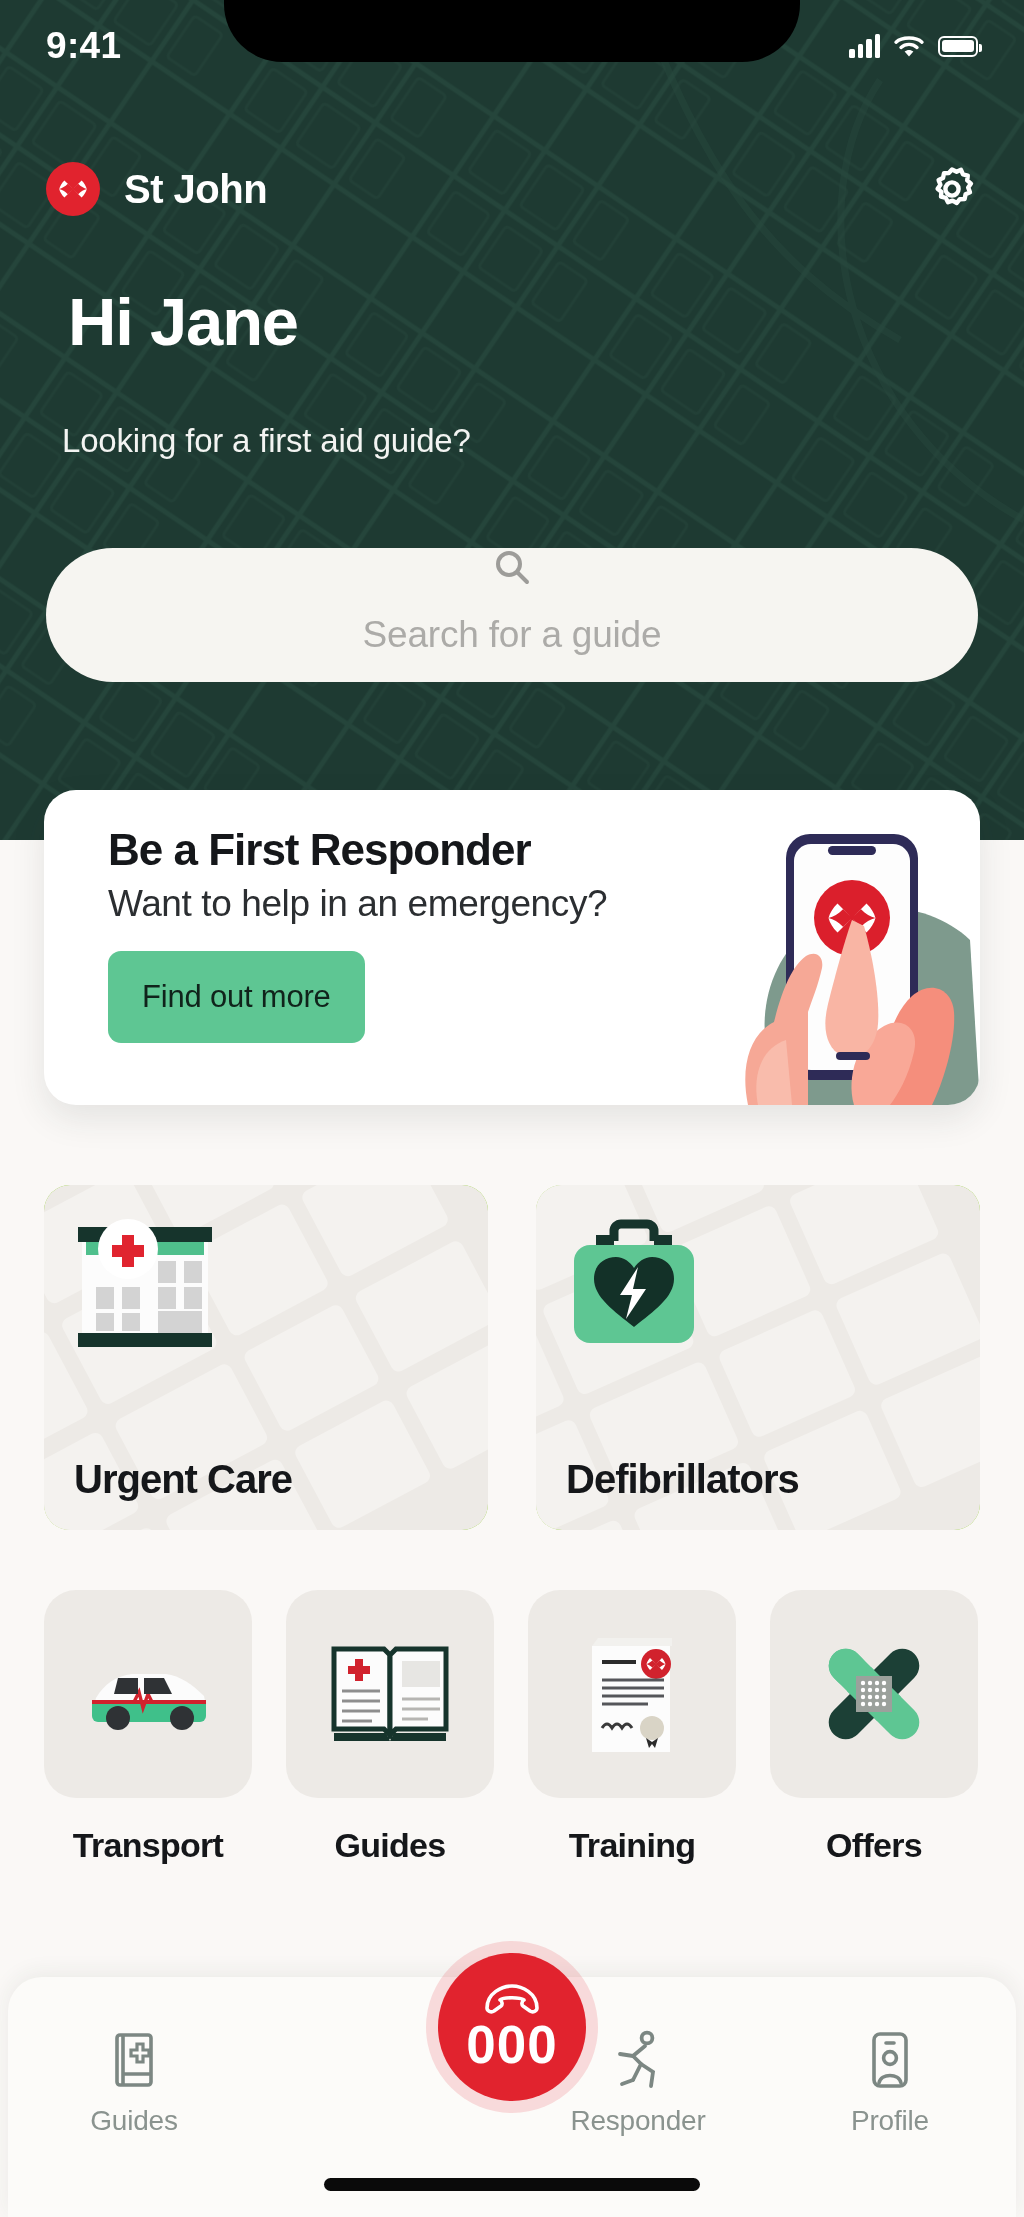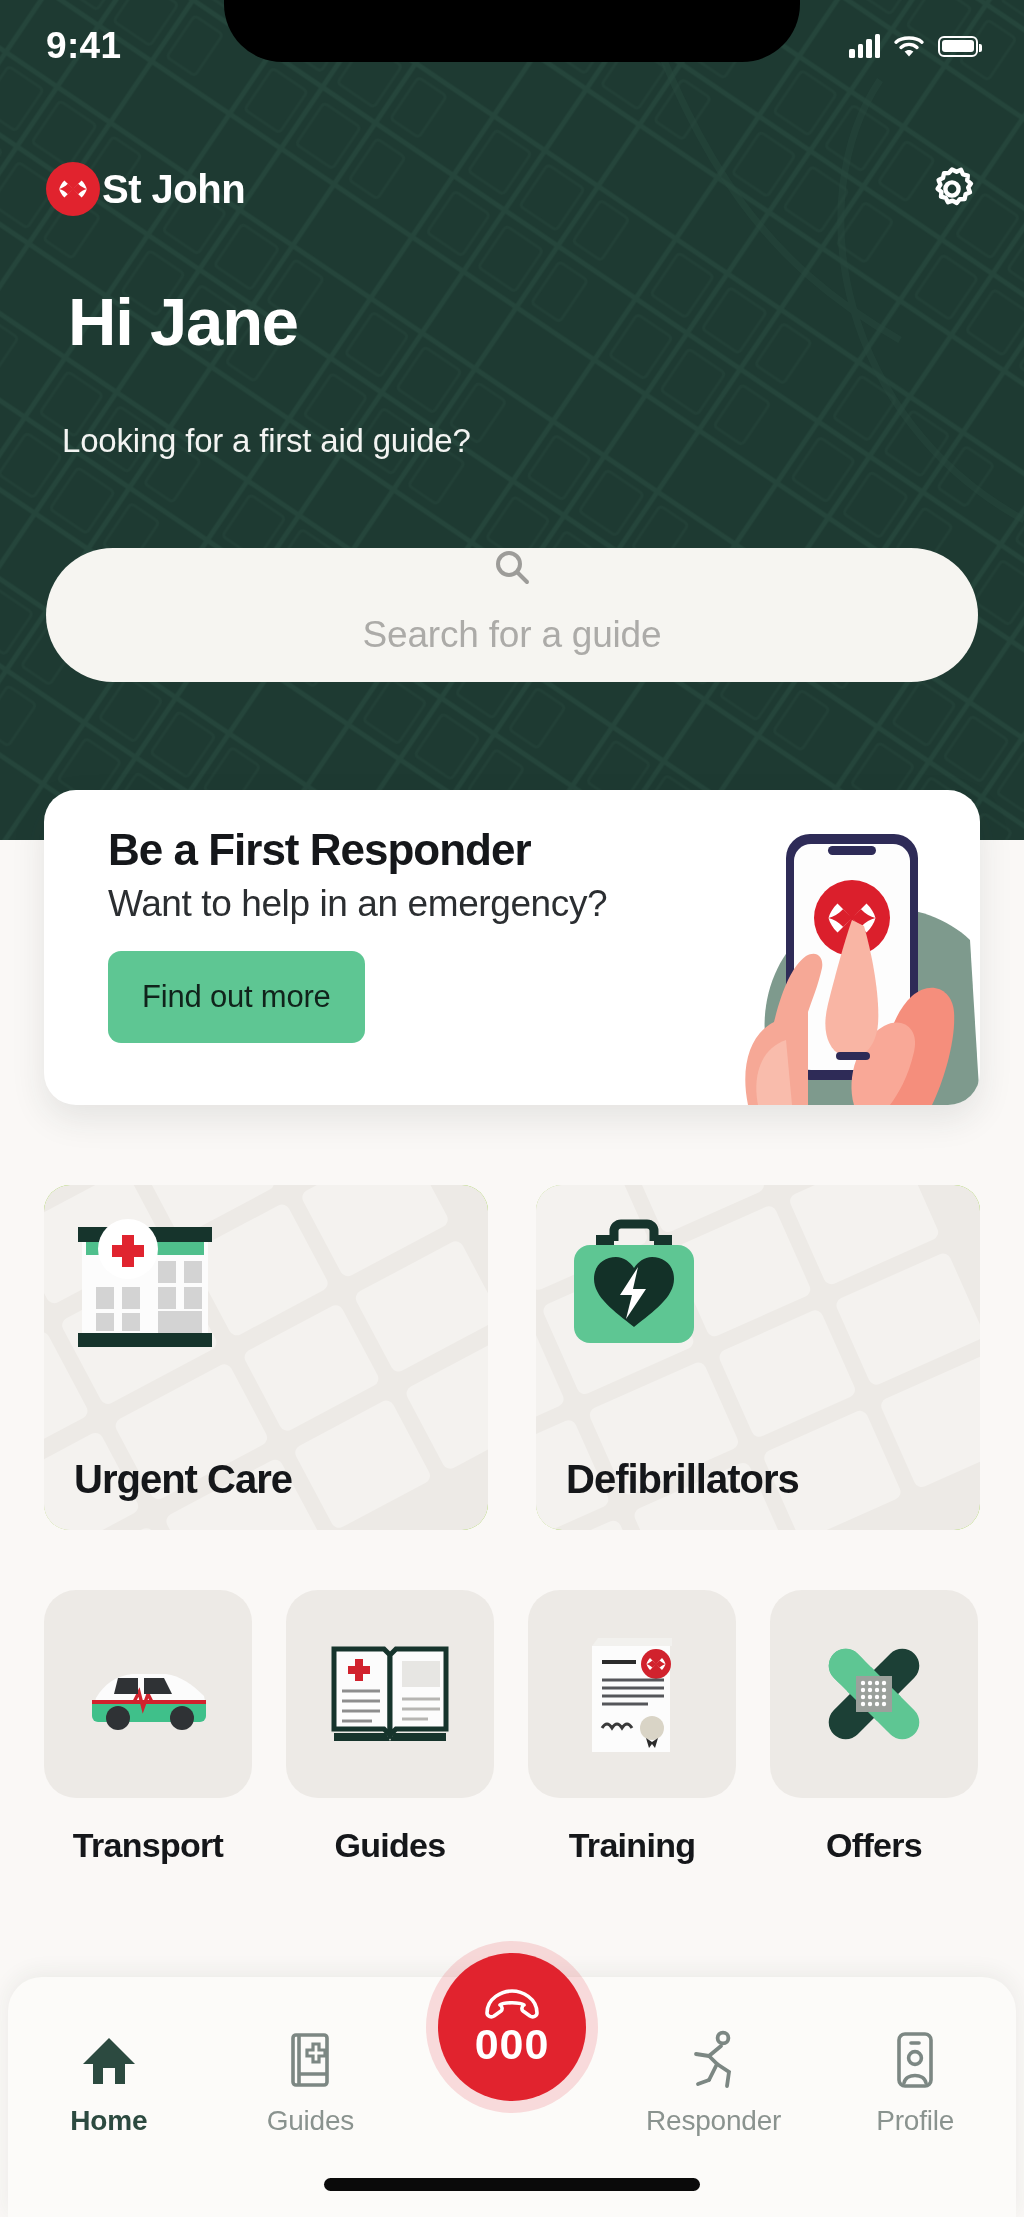--- a/index.html
+++ b/index.html
@@ -55,21 +55,21 @@
     content:""; position:absolute; right:-6px; top:6px; width:3px; height:8px;
     background:#fff; border-radius:0 2px 2px 0;
   }
   .batt i { position:absolute; inset:2.2px; background:#fff; border-radius:3px; }
 
   
   .logo-row {
     position:absolute; top:158px; left:46px; width:932px; height:62px;
     display:flex; align-items:center; justify-content:space-between; z-index:6;
   }
-  .brand { display:flex; align-items:center; gap:2px; }
+  .brand { display:flex; align-items:center; gap:24px; }
   .brand-badge {
     width:54px; height:54px; border-radius:50%; background:#E1232E;
     display:flex; align-items:center; justify-content:center; flex:none;
   }
   .brand-name {
     color:#fff; font-size:40px; font-weight:700; letter-spacing:-.5px;
     white-space:nowrap;
   }
   .gear-btn { width:52px; height:52px; display:flex; align-items:center; justify-content:center; cursor:pointer; }
 
@@ -175,21 +175,21 @@
   .fab-halo {
     position:absolute; inset:-12px; border-radius:50%;
     background:rgba(225,35,46,.15);
   }
   .fab {
     position:absolute; inset:0; border-radius:50%; background:#E1232E;
     display:flex; flex-direction:column; align-items:center; justify-content:center;
     gap:2px;
   }
   .fab-num {
-    color:#fff; font-size:43px; font-weight:700; letter-spacing:1px;
+    color:#fff; font-size:53px; font-weight:700; letter-spacing:1px;
     line-height:1;
   }
   .homebar {
     position:absolute; left:50%; transform:translateX(-50%); bottom:26px;
     width:376px; height:13px; background:#0A0A0A; border-radius:8px; z-index:13;
   }
 </style>
 </head>
 <body>
 
@@ -499,28 +499,20 @@
           </g>
         </svg>
       </div>
       <div class="qlabel">Offers</div>
     </div>
   </div>
 
   <div class="navbar">
     <div class="navitems">
 
-      <div class="navitem active">
-        <span class="navicon">
-          <svg width="56" height="52" viewBox="0 0 56 52">
-            <path d="M28 4 L54 30 H44 V50 H34 V34 H22 V50 H12 V30 H2 Z" fill="#2C4A40"></path>
-          </svg>
-        </span>
-        <span class="navlabel">Home</span>
-      </div>
 
       <div class="navitem">
         <span class="navicon">
           <svg width="50" height="56" viewBox="0 0 50 56">
             <g fill="none" stroke="#7C8783" stroke-width="3.6">
               <rect x="8" y="3" width="34" height="50" rx="3"></rect>
               <path d="M14 3 V53 M14 42 H42"></path>
               <path d="M22 18 h6 v-6 h6 v6 h6 v6 h-6 v6 h-6 v-6 h-6 z" stroke-width="3.2"></path>
             </g>
           </svg>

